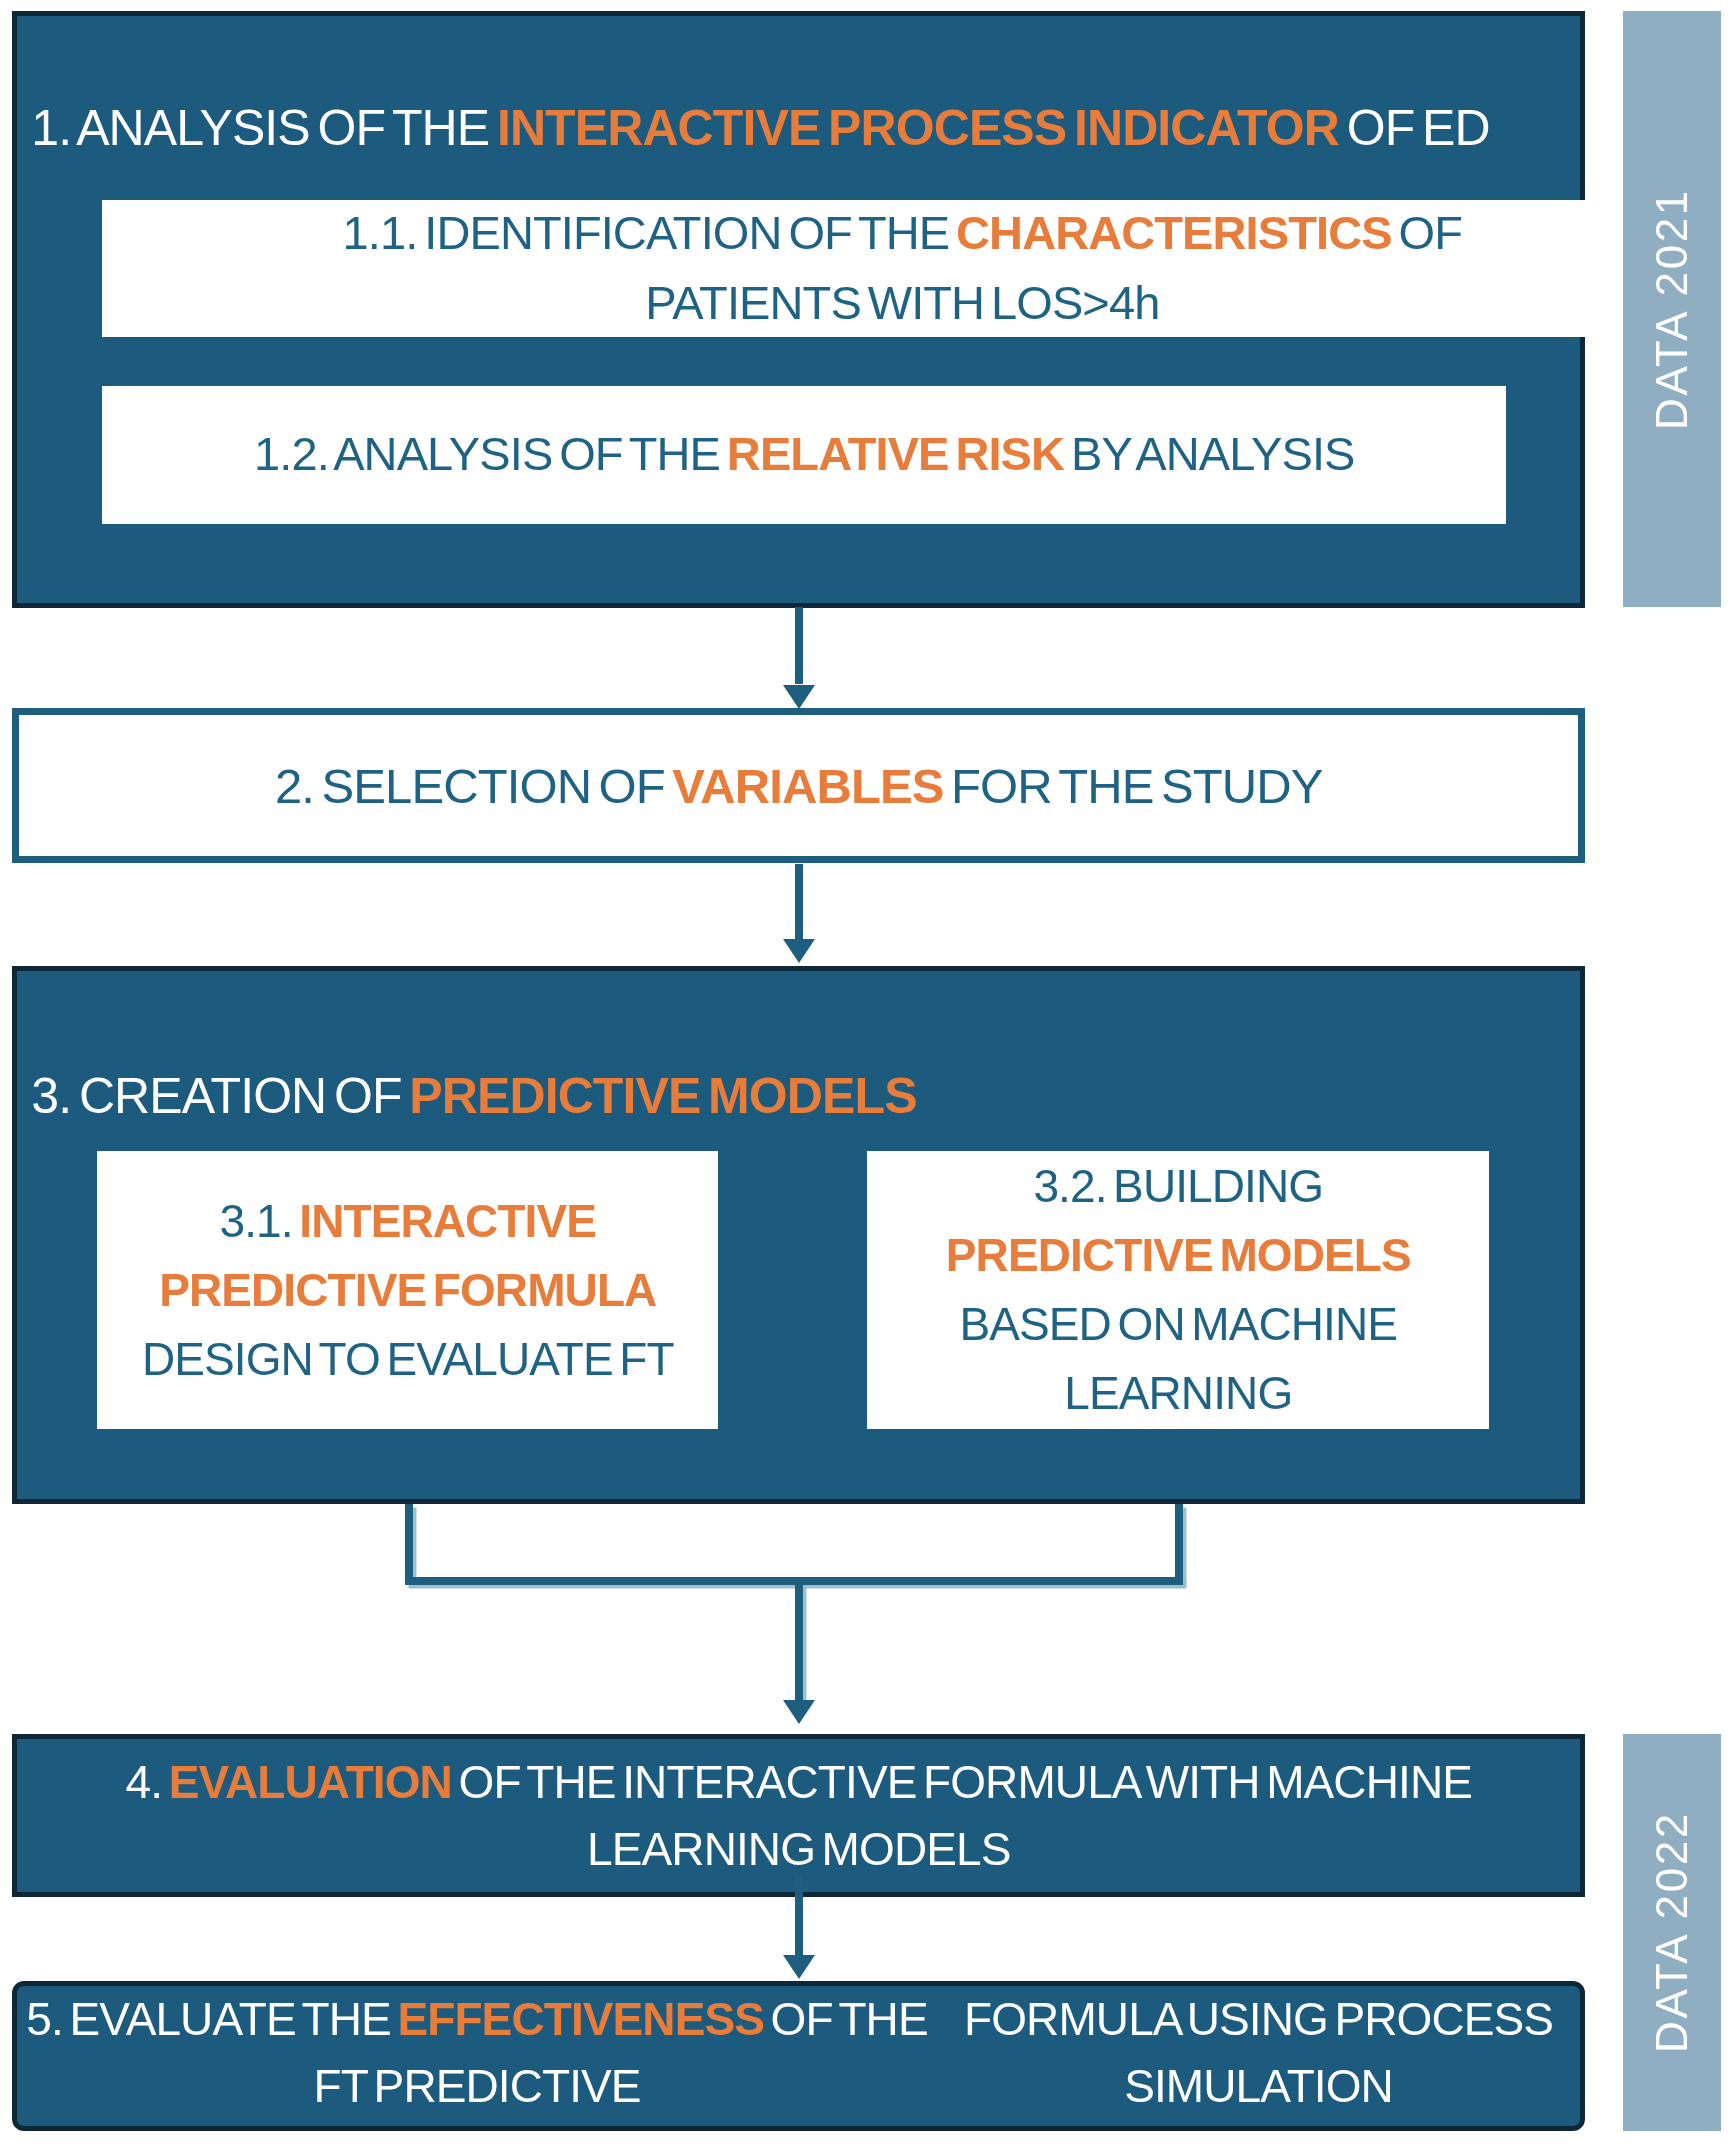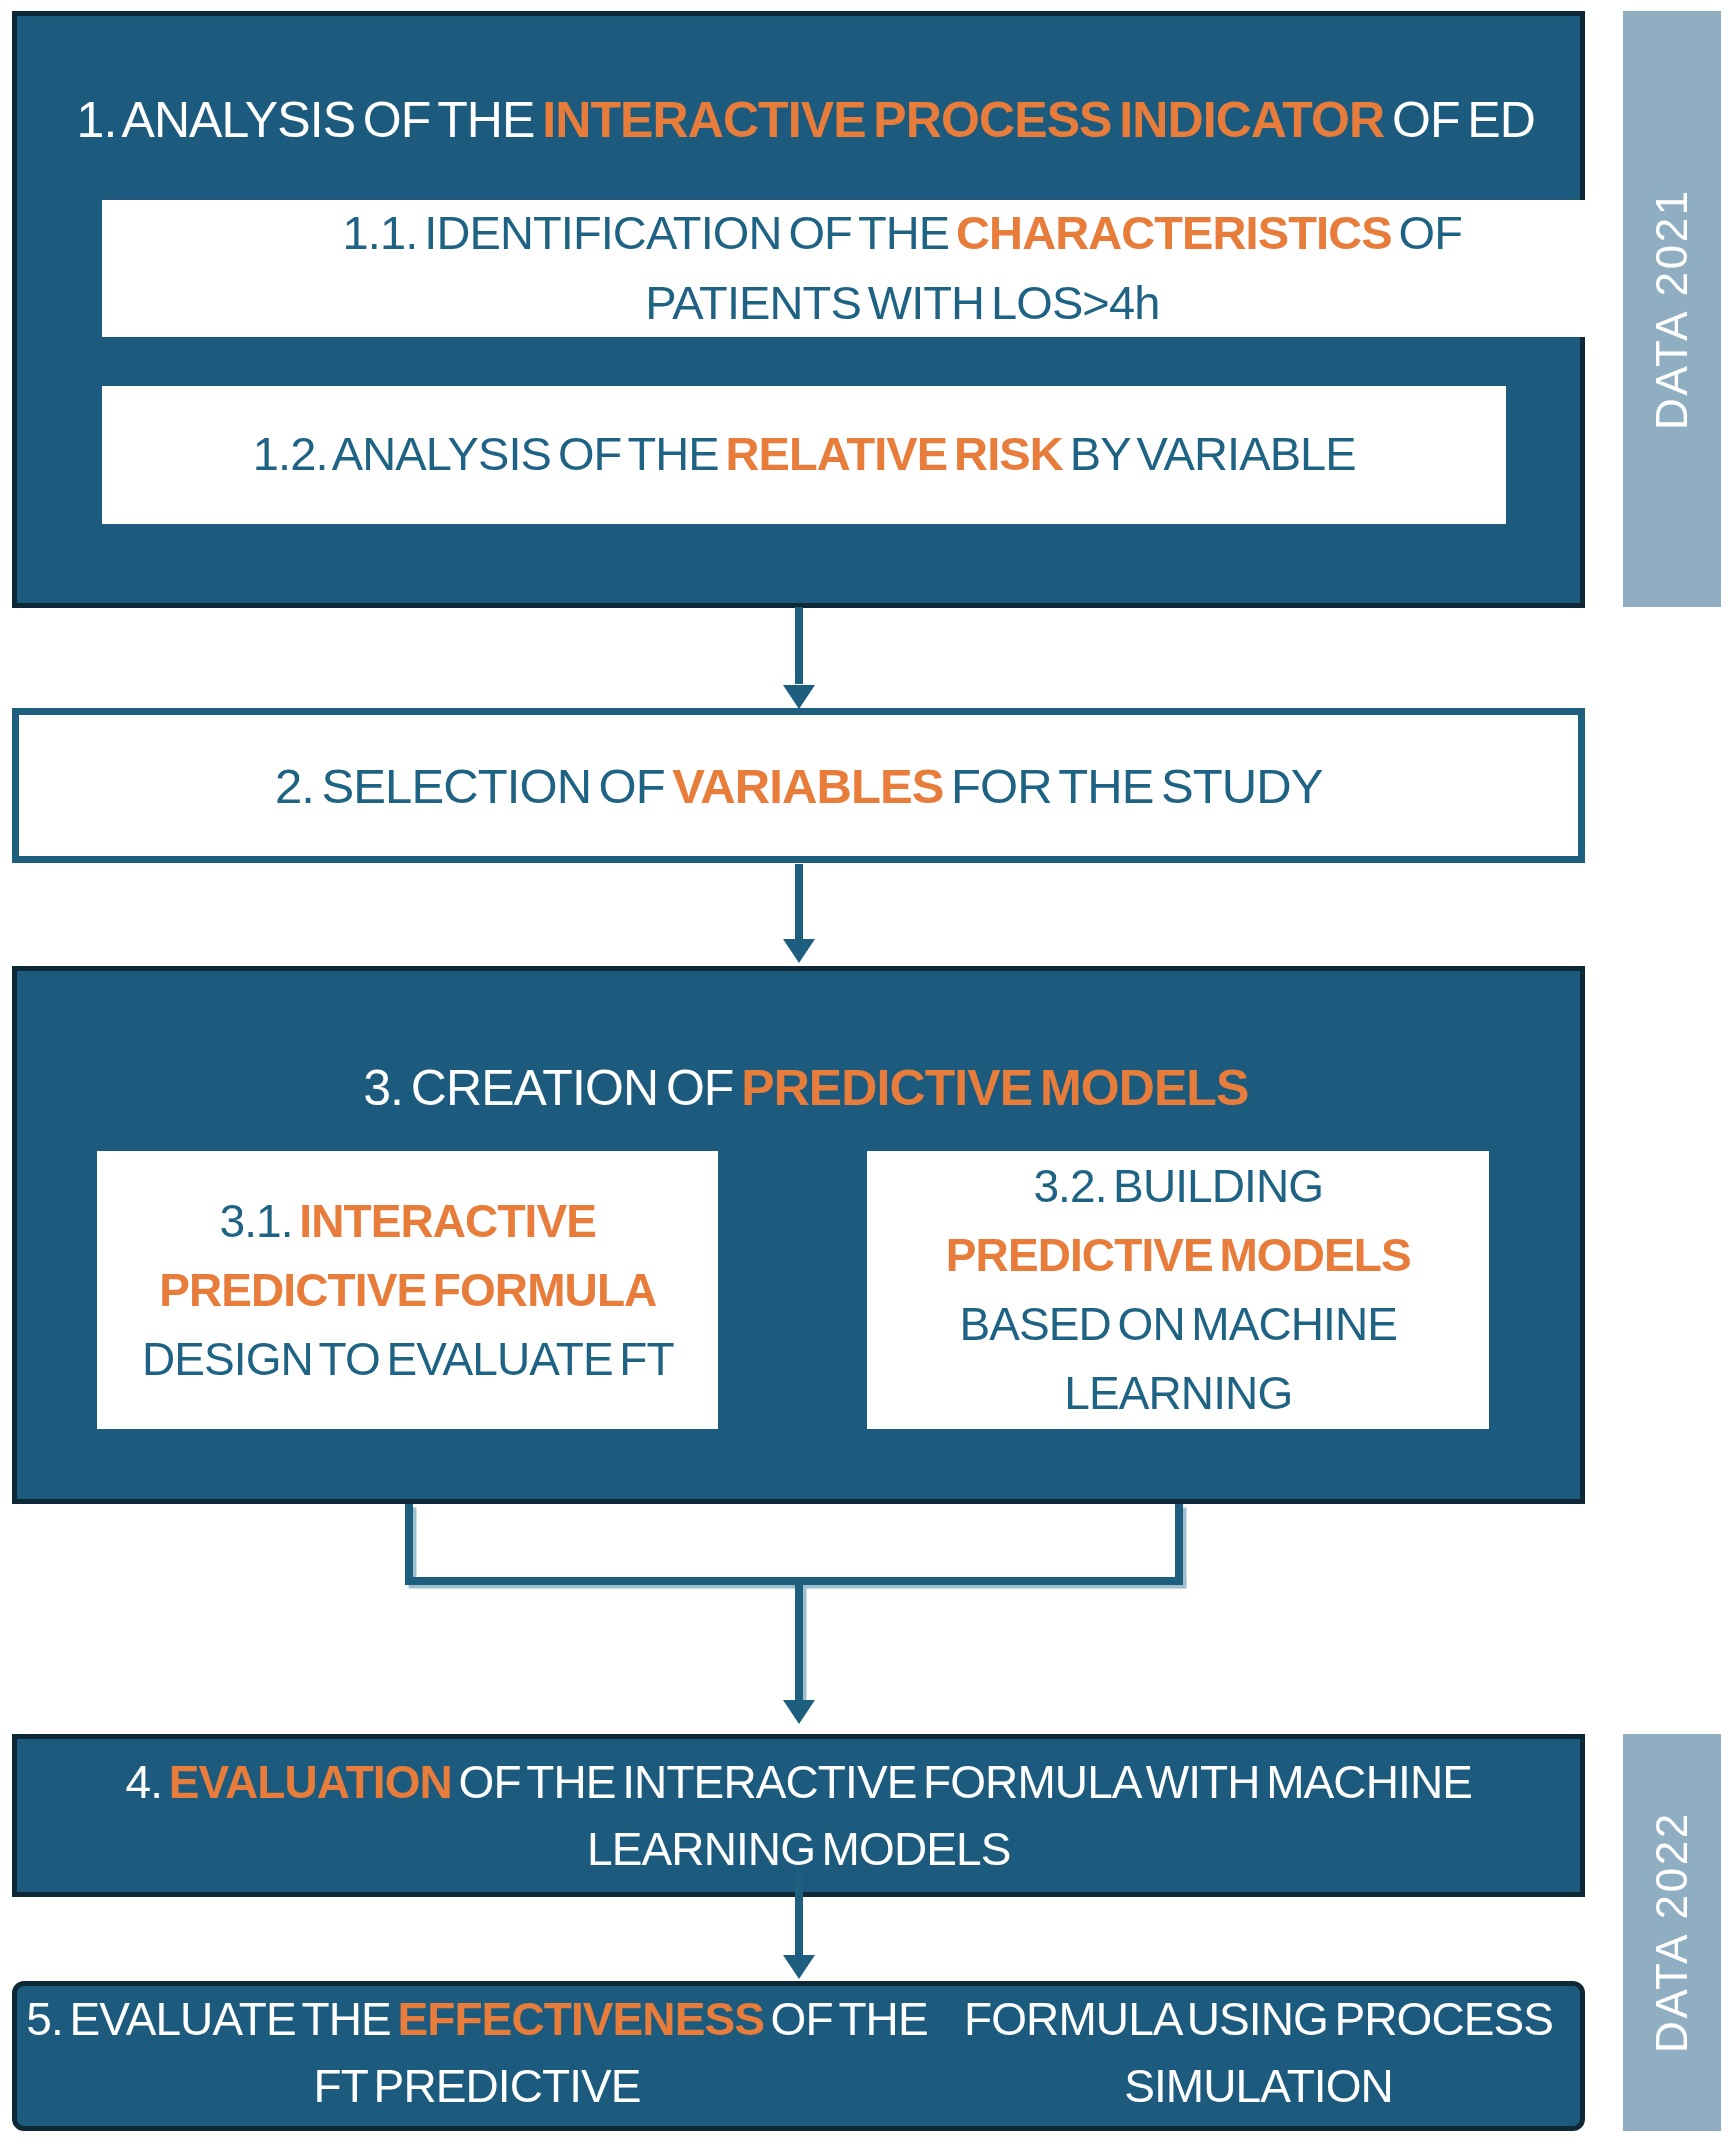--- a/index.html
+++ b/index.html
@@ -21,21 +21,21 @@
   .page{position:absolute;inset:0;}
   
   .dark-box{
     position:absolute;left:12.3px;width:1573px;
     background:var(--fill);border:5.3px solid var(--navy);
   }
   .box1{top:10.5px;height:597px;}
   .box3{top:966px;height:538px;}
   .box4{top:1734px;height:163px;display:flex;flex-direction:column;justify-content:center;text-align:center;line-height:1.45;}
   .box5{top:1981px;height:150px;display:flex;flex-direction:row;justify-content:center;text-align:center;line-height:1.45;border-radius:12px;}
-  .box-title{position:absolute;left:14px;right:0;text-align:center;font-size:50px;color:#ffffff;}
+  .box-title{position:absolute;left:14px;right:0;font-size:50px;color:#ffffff;margin-top:8px;}
   .box1 .box-title{top:75px;}
   .box3 .box-title{top:88px;}
   .box4,.box5{font-size:46px;color:#ffffff;}
   
   .white-sub{
     position:absolute;background:#ffffff;color:var(--blue-text);
     display:flex;align-items:center;justify-content:center;text-align:center;line-height:1.5;
   }
   .sub11{left:85px;top:184px;width:1600px;height:137px;font-size:47px;}
   .sub12{left:85px;top:370px;width:1404px;height:138px;font-size:47px;}
@@ -92,21 +92,21 @@
       <span class="w">1. ANALYSIS OF THE </span><span class="o">INTERACTIVE PROCESS INDICATOR</span><span class="w"> OF ED</span>
     </div>
     <div class="white-sub sub11">
       <div>
         <span class="b">1.1. IDENTIFICATION OF THE </span><span class="o">CHARACTERISTICS</span><span class="b"> OF</span><br>
         <span class="b">PATIENTS WITH LOS&gt;4h</span>
       </div>
     </div>
     <div class="white-sub sub12">
       <div>
-        <span class="b">1.2. ANALYSIS OF THE </span><span class="o">RELATIVE RISK</span><span class="b"> BY VARIABLE</span>
+        <span class="b">1.2. ANALYSIS OF THE </span><span class="o">RELATIVE RISK</span><span class="b"> BY ANALYSIS</span>
       </div>
     </div>
   </section>
 
   <aside class="sidebar sidebar-top">
     <div class="sidebar-label">DATA 2021</div>
   </aside>
 
   <div class="stem a1-stem"></div>
   <div class="head a1-head"></div>

